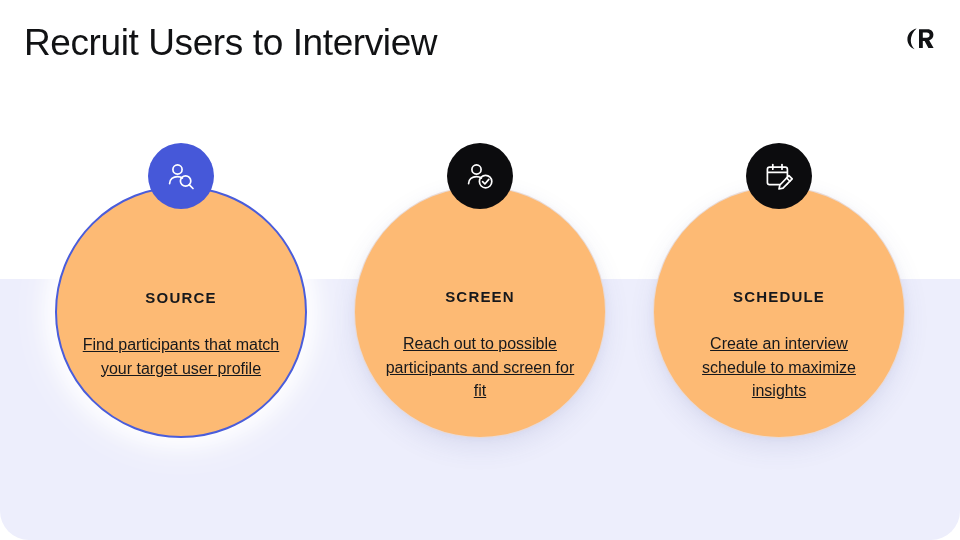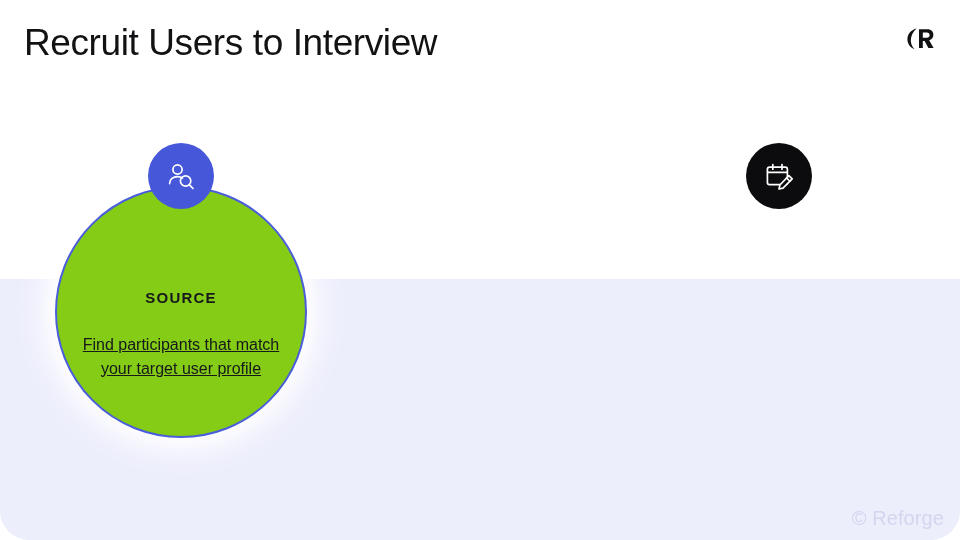--- a/index.html
+++ b/index.html
@@ -85,21 +85,21 @@
   .step-3 { left: 653px; }
 
   .circle {
     position: absolute;
     left: 11px;
     top: 43px;
     width: 252px;
     height: 252px;
     margin-left: -11px;
     border-radius: 50%;
-    background: #84cc16;
+    background: #fdba74;
     display: flex;
     flex-direction: column;
     align-items: center;
   }
 
   .step-1 .circle {
     left: 0;
     margin-left: 0;
     width: 252px;
     height: 252px;
@@ -203,31 +203,48 @@
       <div class="badge badge-blue">
         <svg width="34" height="34" viewBox="0 0 34 34" fill="none" aria-hidden="true">
           <circle cx="13.5" cy="10.5" r="4.6" stroke="#ffffff" stroke-width="1.7"></circle>
           <path d="M5.6 24.6 C5.6 20.2 9.2 17.6 13.5 17.6 C15.4 17.6 17.1 18.1 18.4 19.0" stroke="#ffffff" stroke-width="1.7" stroke-linecap="round"></path>
           <circle cx="21.6" cy="22.0" r="5.2" stroke="#ffffff" stroke-width="1.7"></circle>
           <path d="M25.4 25.9 L29.0 29.5" stroke="#ffffff" stroke-width="1.7" stroke-linecap="round"></path>
         </svg>
       </div>
     </div>
 
+    <div class="step step-2">
+      <div class="circle">
+        <div class="step-label">SCREEN</div>
+        <div class="step-desc">Reach out to possible participants and screen for fit</div>
+      </div>
+      <div class="badge badge-black">
+        <svg width="34" height="34" viewBox="0 0 34 34" fill="none" aria-hidden="true">
+          <circle cx="13.5" cy="10.5" r="4.6" stroke="#ffffff" stroke-width="1.7"></circle>
+          <path d="M5.6 24.6 C5.6 20.2 9.2 17.6 13.5 17.6 C15.4 17.6 17.1 18.1 18.4 19.0" stroke="#ffffff" stroke-width="1.7" stroke-linecap="round"></path>
+          <circle cx="22.6" cy="22.6" r="6.2" stroke="#ffffff" stroke-width="1.7"></circle>
+          <path d="M19.6 22.7 L21.9 25.0 L25.8 20.4" stroke="#ffffff" stroke-width="1.7" stroke-linecap="round" stroke-linejoin="round"></path>
+        </svg>
+      </div>
+    </div>
 
     <div class="step step-3">
+      <div class="circle">
+        <div class="step-label">SCHEDULE</div>
+        <div class="step-desc">Create an interview schedule to maximize insights</div>
+      </div>
       <div class="badge badge-black">
         <svg width="34" height="34" viewBox="0 0 34 34" fill="none" aria-hidden="true">
           <rect x="5.4" y="8.2" width="20.0" height="17.4" rx="2.2" stroke="#ffffff" stroke-width="1.7"></rect>
           <path d="M5.4 13.4 L25.4 13.4" stroke="#ffffff" stroke-width="1.7"></path>
           <path d="M10.8 5.6 L10.8 10.2" stroke="#ffffff" stroke-width="1.7" stroke-linecap="round"></path>
           <path d="M20.0 5.6 L20.0 10.2" stroke="#ffffff" stroke-width="1.7" stroke-linecap="round"></path>
           <path d="M26.9 16.6 L30.2 19.9 L21.0 29.1 L17.0 30.0 L17.9 26.0 Z" fill="#0c0c0e" stroke="#ffffff" stroke-width="1.7" stroke-linejoin="round"></path>
           <path d="M24.6 18.9 L27.9 22.2" stroke="#ffffff" stroke-width="1.5" stroke-linecap="round"></path>
         </svg>
       </div>
     </div>
 
   </div>
 
-  <div class="watermark">© Reforge</div>
 
 </div>
 
 </body></html>

